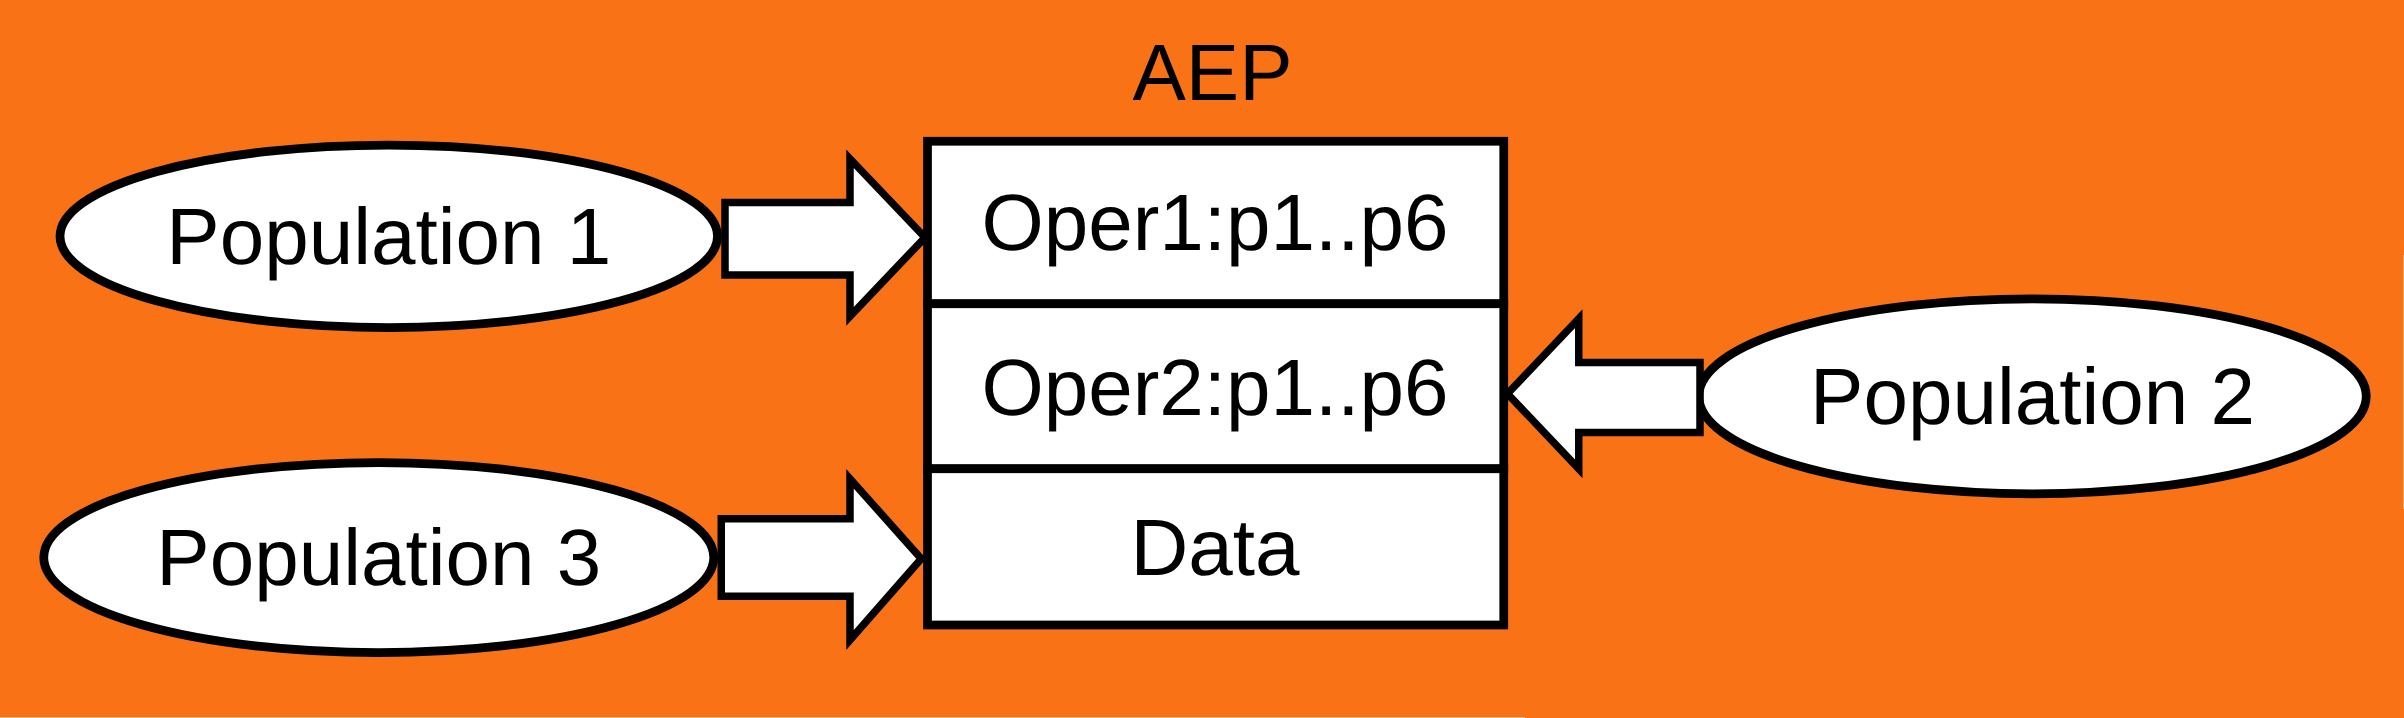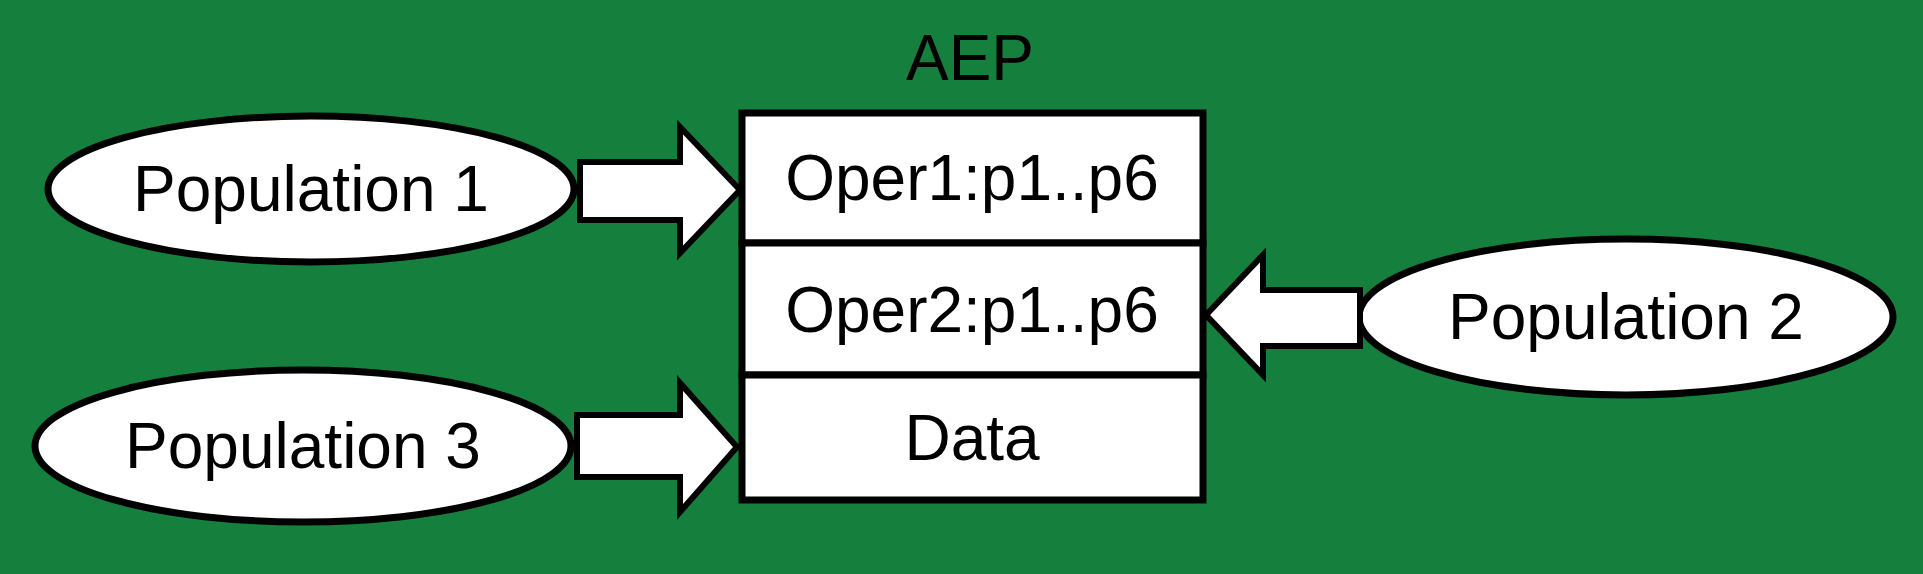--- a/index.html
+++ b/index.html
@@ -3,21 +3,21 @@
 <meta charset="utf-8">
 <style>
   html, body {
     margin: 0;
     padding: 0;
     background: #ffffff;
   }
   .stage {
     width: 1923px;
     height: 574px;
-    background: #15803d;
+    background: #f97316;
     position: relative;
     overflow: hidden;
   }
   svg { display: block; }
   .shape {
     fill: #ffffff;
     stroke: #000000;
   }
   .thick { stroke-width: 7; }
   .arrow { stroke-width: 6; stroke-linejoin: miter; }

